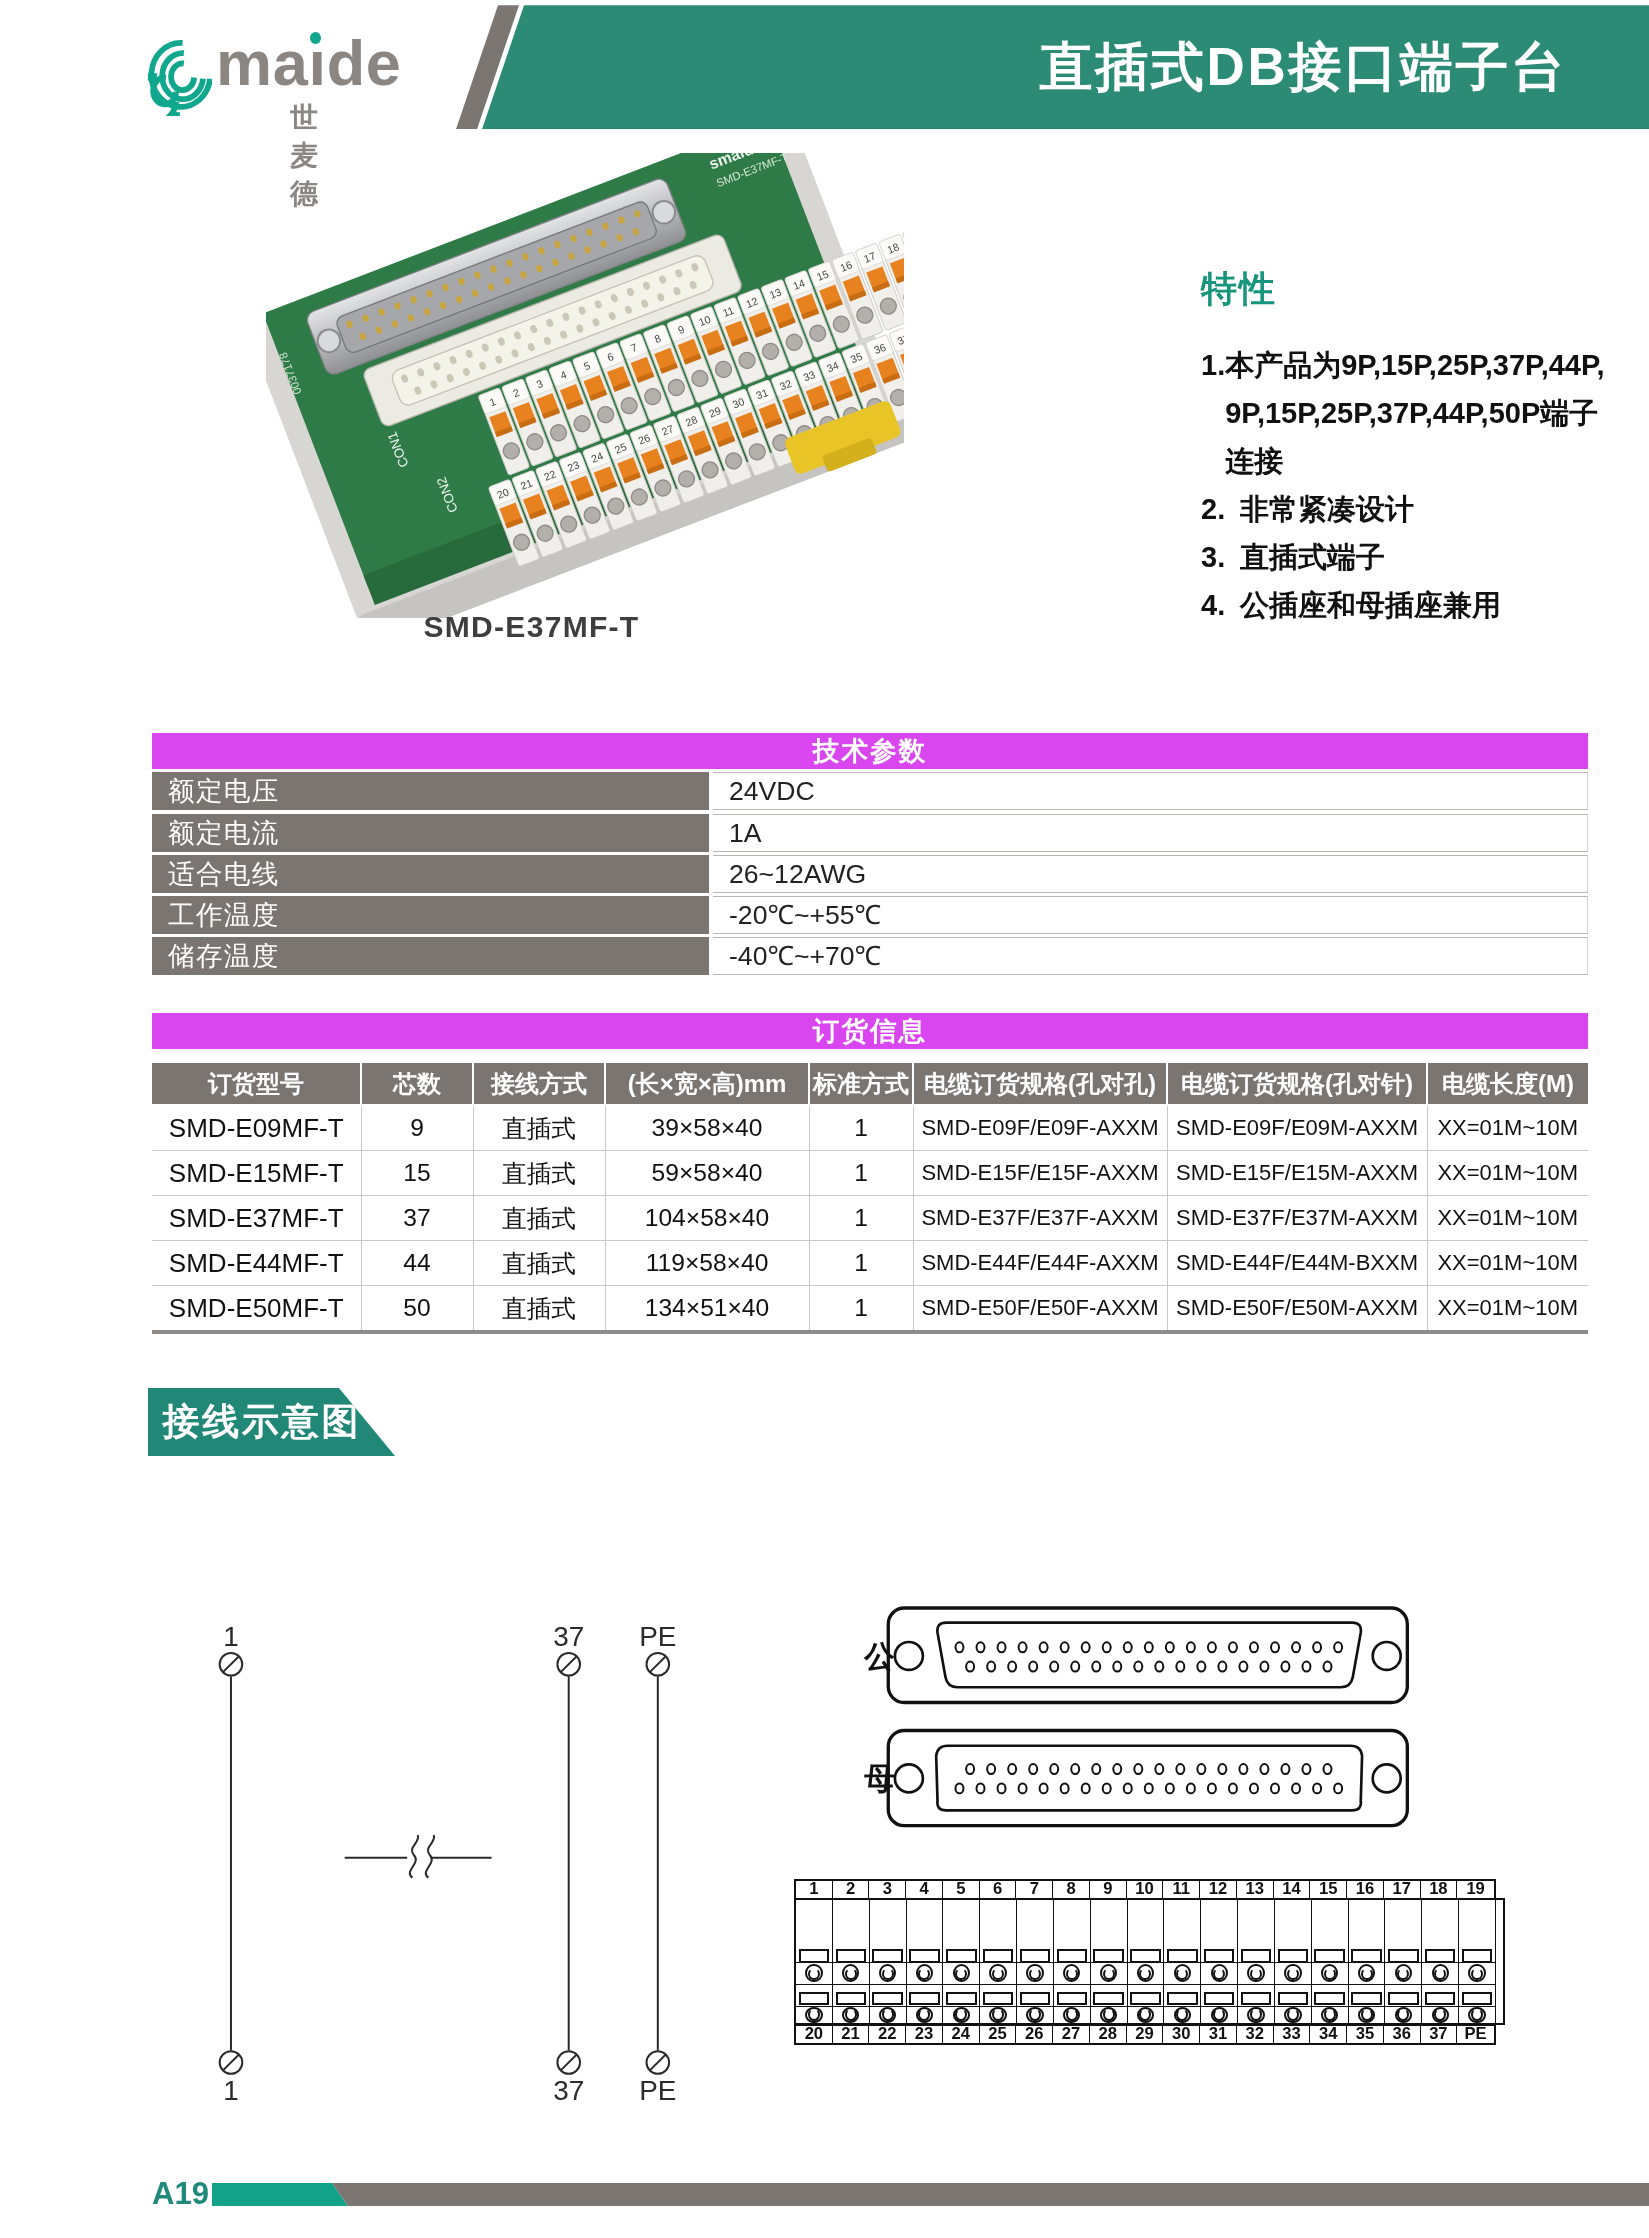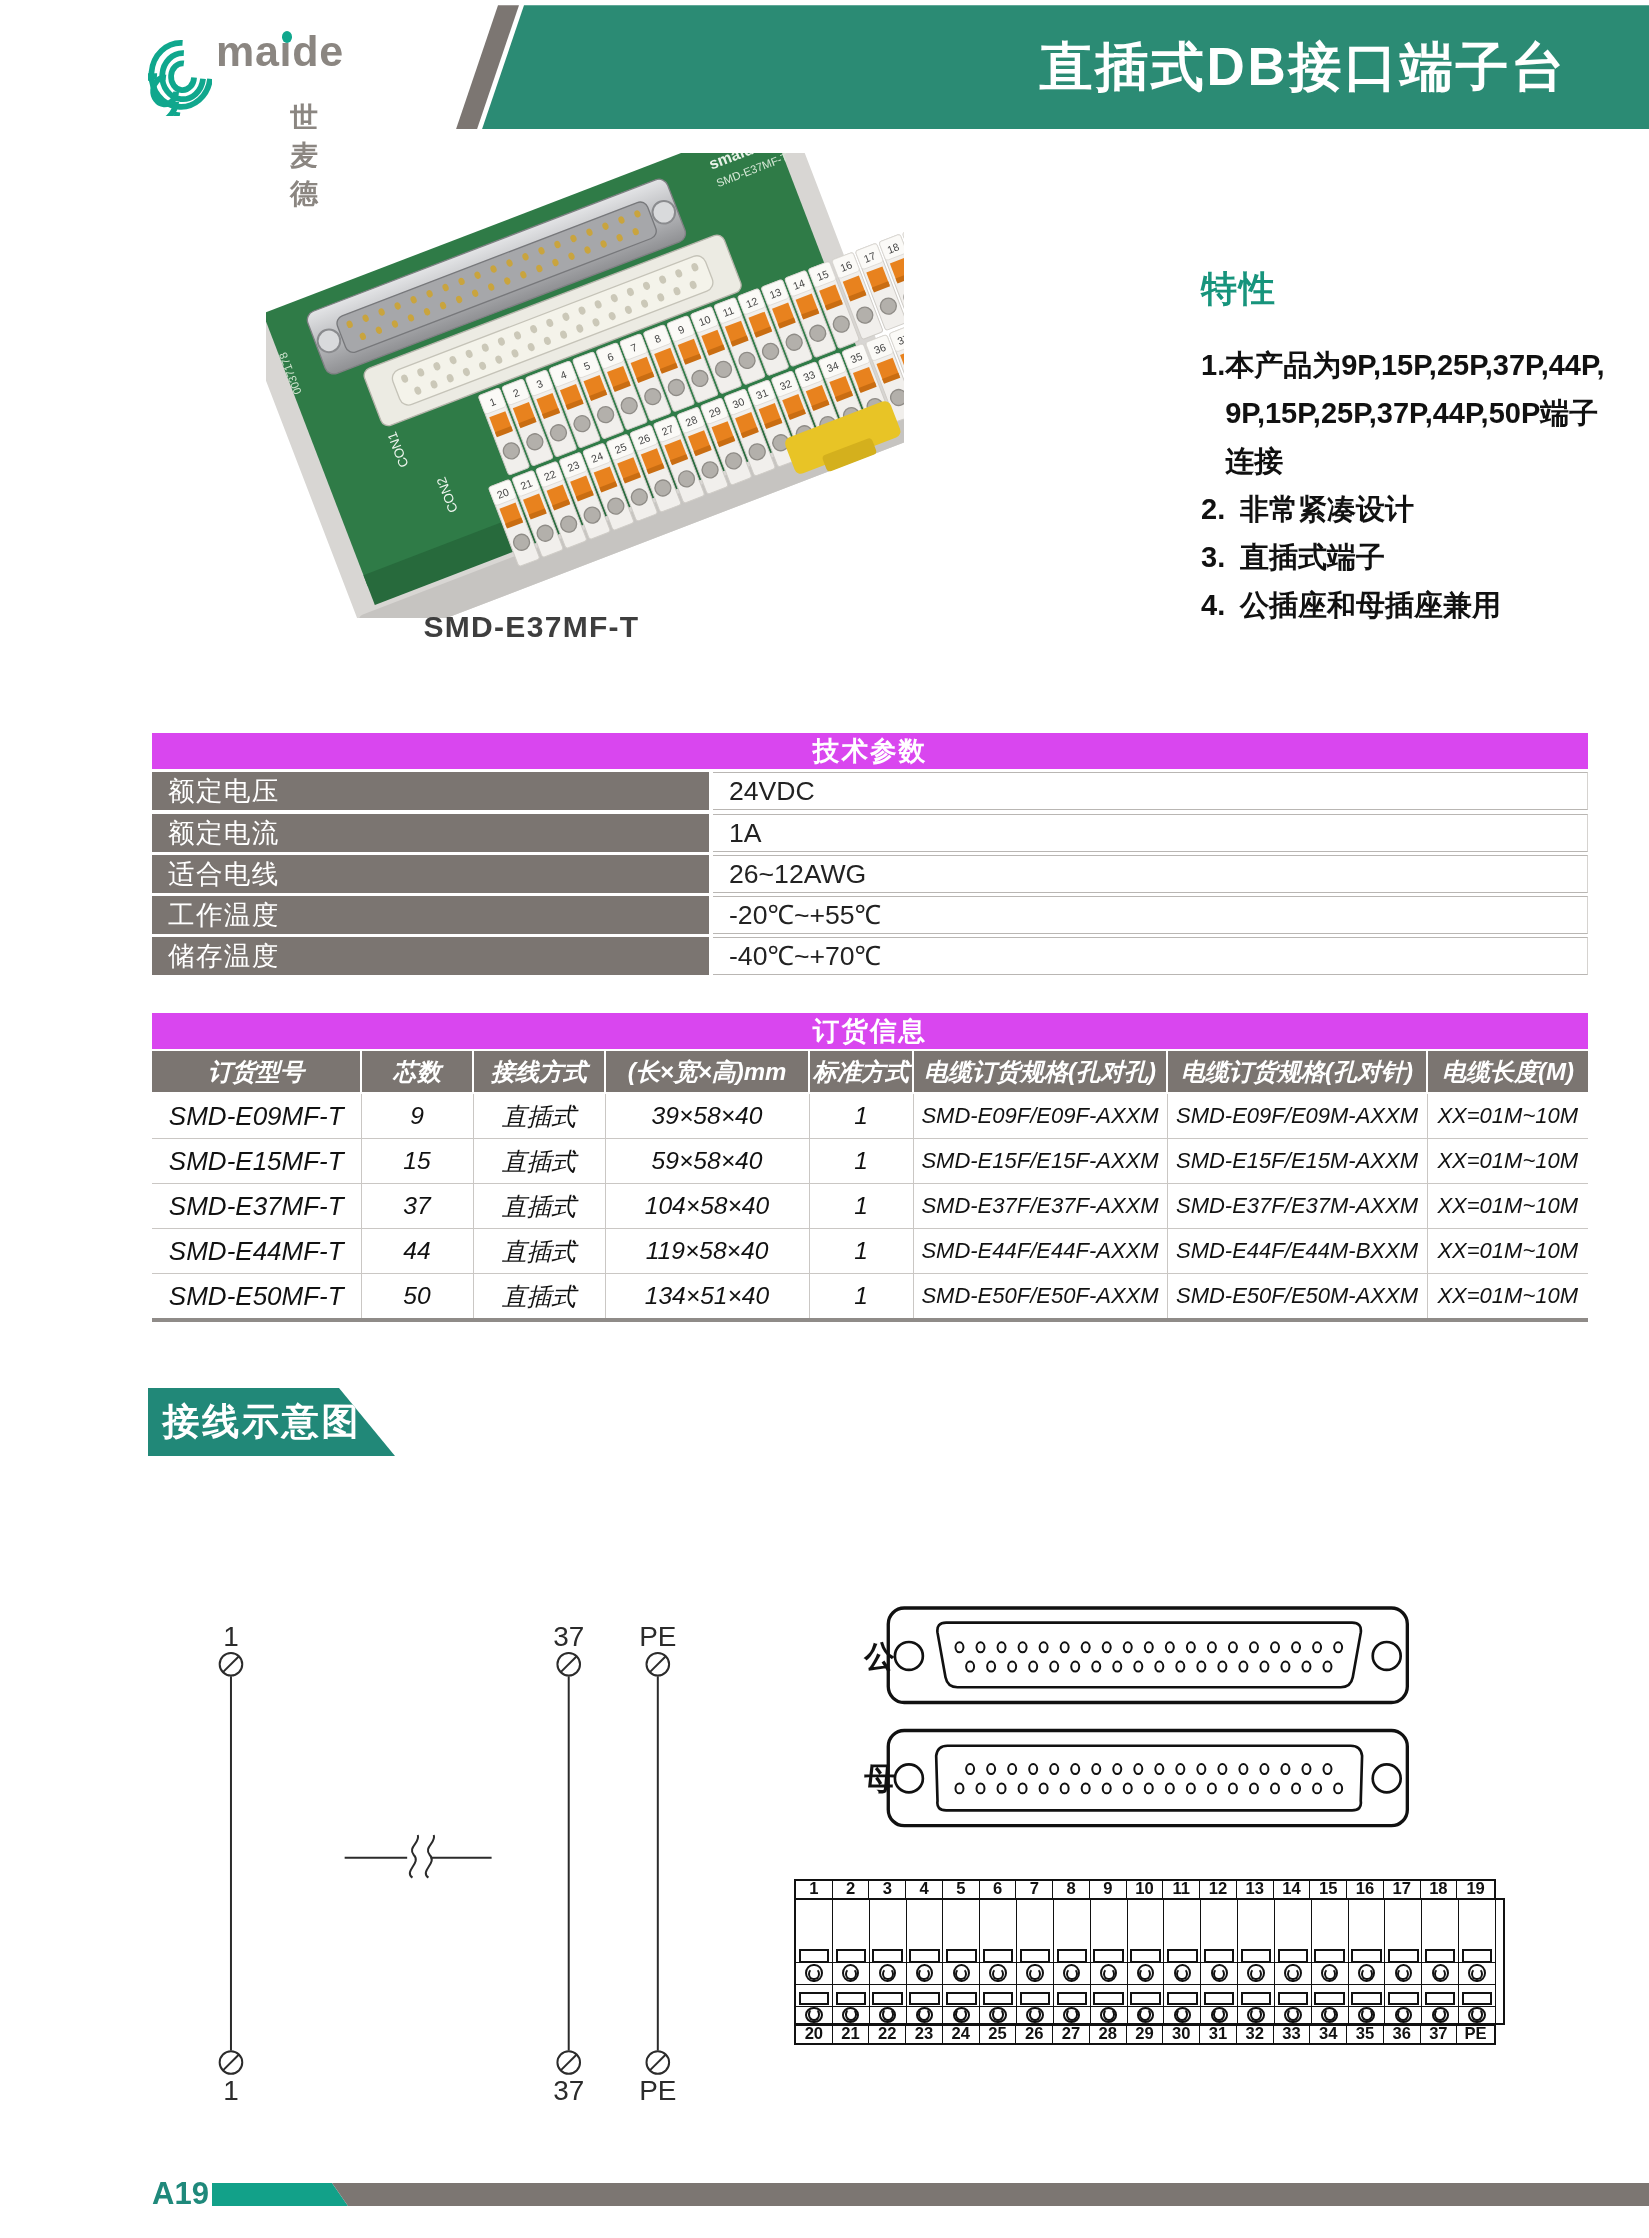--- a/index.html
+++ b/index.html
@@ -7,21 +7,21 @@
         font-family:"Liberation Sans",sans-serif;color:#111;}
   
   .band-gray{position:absolute;left:0;top:5.3px;width:1650px;height:124px;background:#7C7672;
              clip-path:polygon(498px 0,519px 0,477px 100%,456px 100%);}
   .band-teal{position:absolute;left:0;top:5.3px;width:1650px;height:124px;background:#2B8B74;
              clip-path:polygon(524px 0,1650px 0,1650px 100%,482px 100%);}
   .band-title{position:absolute;right:83px;top:5.3px;height:124px;line-height:124px;
               font-size:53px;font-weight:bold;color:#fff;letter-spacing:2.7px;margin-left:8px;}
   .logo{position:absolute;left:148px;top:35px;}
   .logo-icon{position:absolute;left:0;top:4px;width:64px;height:77px;}
-  .logo-word{position:absolute;left:68px;top:-8px;font-size:43px;font-weight:bold;color:#8B8681;letter-spacing:0.7px;}
+  .logo-word{position:absolute;left:68px;top:-8px;font-size:63px;font-weight:bold;color:#8B8681;letter-spacing:0.7px;}
   .logo-word .idot{position:relative;}
   .logo-word .idot::after{content:"";position:absolute;left:2px;top:4px;width:10.6px;height:12px;
                           border-radius:50%;background:#10A78D;}
   .logo-sub{position:absolute;left:142px;top:64px;font-size:28px;font-weight:bold;color:#8B8681;letter-spacing:8px;}
   
   .photo{position:absolute;left:266px;top:153px;width:638px;height:465px;}
   .caption{position:absolute;left:332px;top:610px;width:399px;text-align:center;
            font-size:30px;font-weight:bold;color:#3E3E3E;letter-spacing:1.3px;}
   
   .features{position:absolute;left:1201px;top:265px;width:399px;}
@@ -36,22 +36,22 @@
   .tbl-titlebar{height:36px;background:#d946ef;color:#fff;font-size:26.6px;font-weight:bold;
                 text-align:center;line-height:36px;letter-spacing:2px;}
   .tech-row{display:flex;margin-top:3.3px;height:38px;}
   .tech-label{width:557px;background:#7B7571;color:#fff;font-size:26.6px;line-height:38px;
               padding-left:16px;box-sizing:border-box;letter-spacing:1.3px;}
   .tech-value{flex:1;margin-left:4px;background:#fff;border-top:1.3px solid #b9b6b3;
               border-bottom:1.3px solid #b9b6b3;border-right:1.3px solid #d6d3d0;
               font-size:26.6px;line-height:37px;padding-left:16px;color:#222;box-sizing:border-box;}
   
   .ordering{position:absolute;left:152px;top:1013px;width:1436px;}
-  .ord-table{width:1436px;border-collapse:collapse;table-layout:fixed;margin-top:2px;
-             border-bottom:4.7px solid #8f8b88;font-style:italic;}
+  .ord-table{width:1436px;border-collapse:collapse;table-layout:fixed;margin-top:14px;
+             border-bottom:4.7px solid #8f8b88;}
   .ord-table th{background:#7B7571;color:#fff;font-size:24px;font-weight:bold;height:41px;
                 border-right:2px solid #fff;border-bottom:2px solid #fff;padding:0;}
   .ord-table th:last-child{border-right:none;}
   .ord-table td{height:44px;text-align:center;font-size:24.6px;color:#111;background:#fff;
                 border-right:1.3px solid #cac7c4;border-bottom:1.3px solid #cac7c4;padding:0;}
   .ord-table td:last-child{border-right:none;}
   .ord-table tr td:nth-child(1){font-size:26px;}
   .ord-table tr td:nth-child(6),.ord-table tr td:nth-child(7),.ord-table tr td:nth-child(8){font-size:22px;}
   .ord-table tr:last-child td{border-bottom:none;}
   

